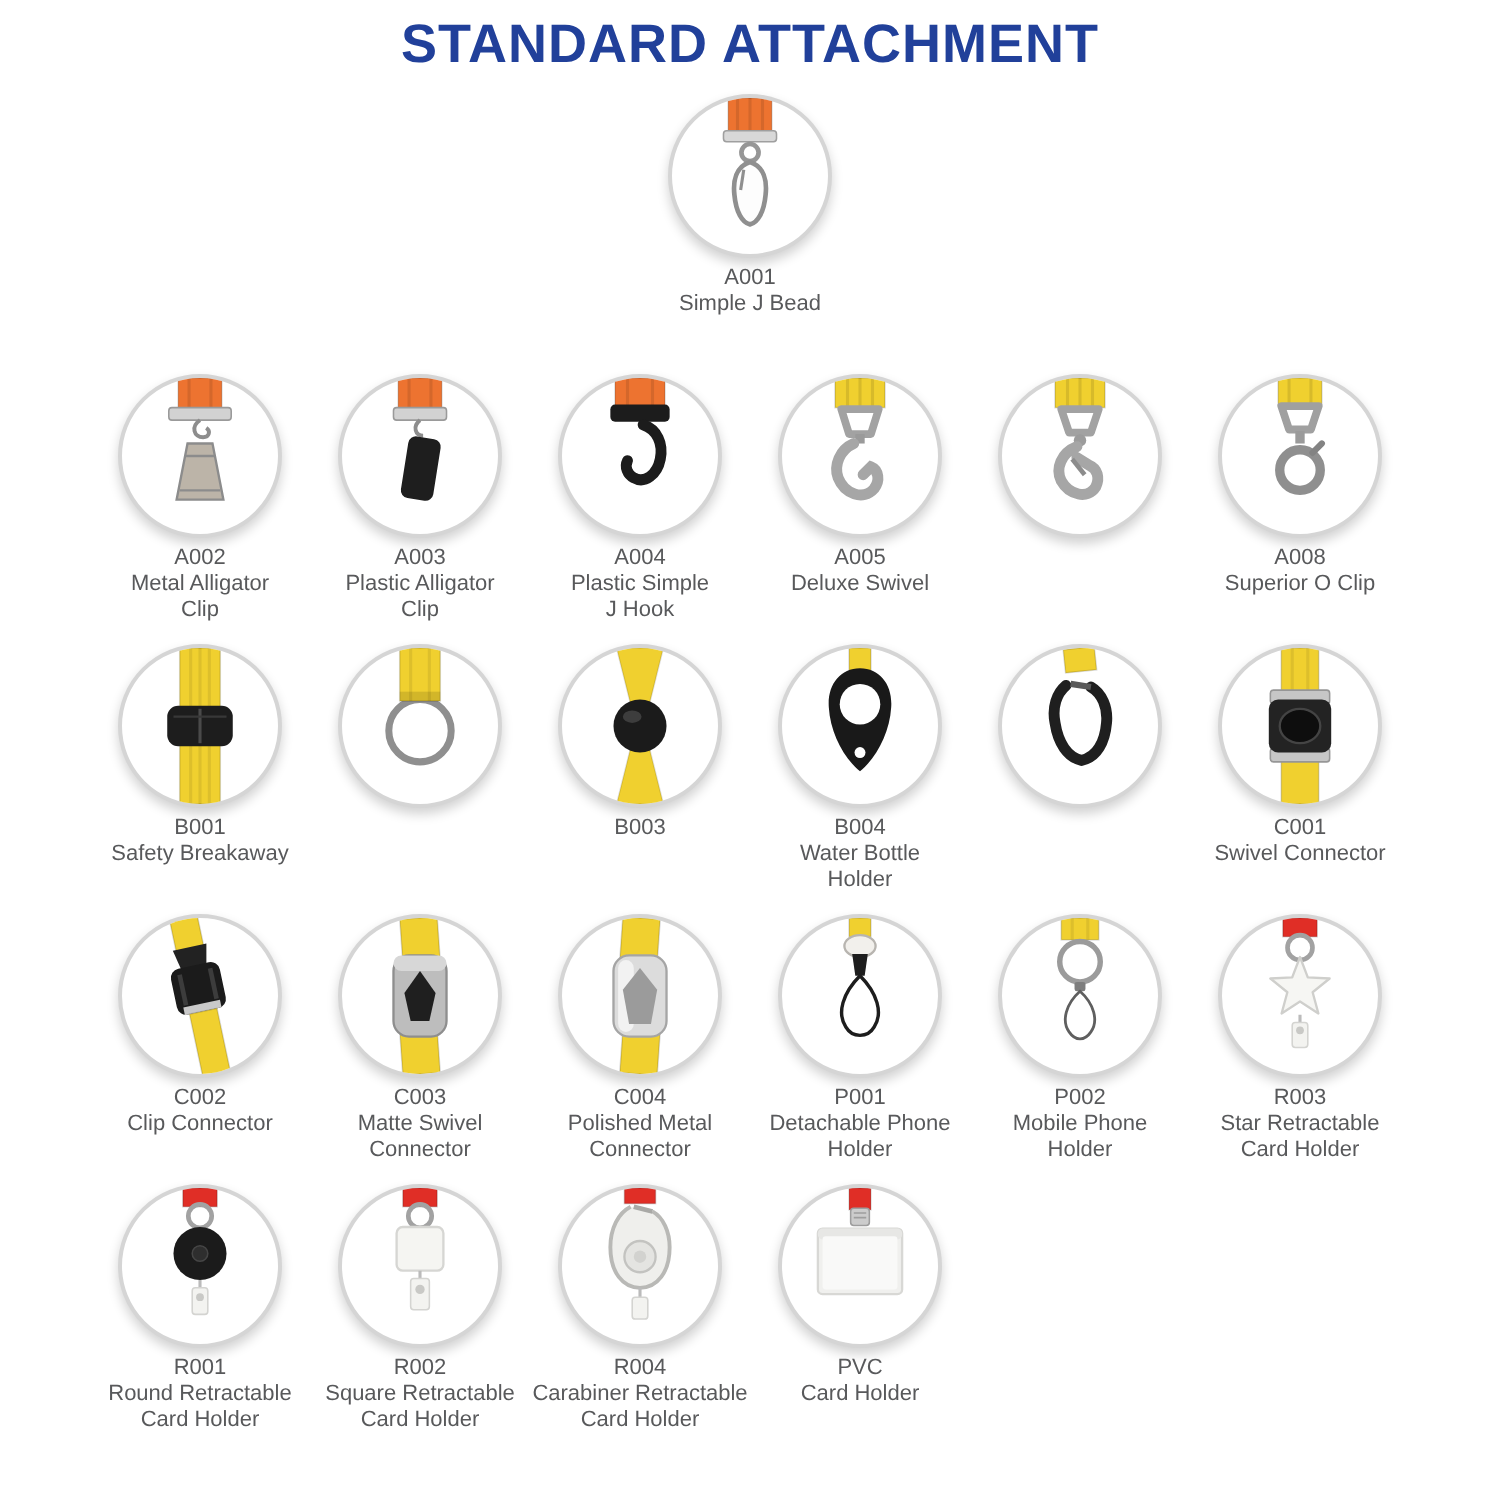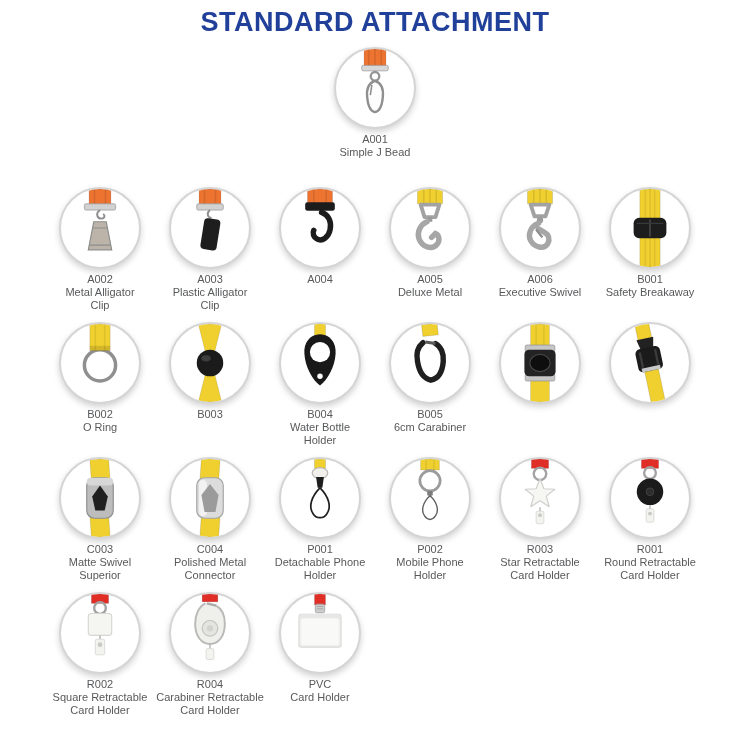--- a/index.html
+++ b/index.html
@@ -93,59 +93,76 @@
 <rect x="34" y="0" width="32" height="19" fill="var(--strap)" stroke="rgba(0,0,0,.15)"></rect>
 <line x1="42" y1="0" x2="42" y2="19" stroke="rgba(0,0,0,.1)" stroke-width="2"></line>
 <line x1="58" y1="0" x2="58" y2="19" stroke="rgba(0,0,0,.1)" stroke-width="2"></line>
 <rect x="31" y="17" width="38" height="11" rx="3" fill="#1c1c1c"></rect>
 <path d="M52 30 C61 33 65 42 63 52 C61 62 53 68 46 64 C42 62 40 57 42 53" fill="none" stroke="#1c1c1c" stroke-width="7" stroke-linecap="round"></path>
 </svg>
           </div>
         </div>
         <div class="label">
           <div class="code">A004</div>
+          <div class="name">Plastic Simple
+J Hook</div>
         </div>
       </div>
       <div class="cell" style="--strap: #F0D02F;">
         <div class="circle">
           <div class="icon-holder">
             <svg viewBox="0 0 100 100">
 <rect x="34" y="0" width="32" height="19" fill="var(--strap)" stroke="rgba(0,0,0,.15)"></rect>
 <line x1="42" y1="0" x2="42" y2="19" stroke="rgba(0,0,0,.1)" stroke-width="2"></line>
 <line x1="50" y1="0" x2="50" y2="19" stroke="rgba(0,0,0,.1)" stroke-width="2"></line>
 <line x1="58" y1="0" x2="58" y2="19" stroke="rgba(0,0,0,.1)" stroke-width="2"></line>
 <path d="M38 20 L62 20 L57 36 L43 36 Z" fill="none" stroke="#a2a2a2" stroke-width="5" stroke-linejoin="round"></path>
 <rect x="47" y="36" width="6" height="6" fill="#9a9a9a"></rect>
 <path d="M46 42 C37 46 33 56 36 64 C40 74 52 79 59 71 C63 66 62 59 57 57 L52 62" fill="none" stroke="#a6a6a6" stroke-width="7" stroke-linecap="round"></path>
 </svg>
           </div>
         </div>
         <div class="label">
           <div class="code">A005</div>
-          <div class="name">Deluxe Metal</div>
+          <div class="name">Deluxe Swivel</div>
         </div>
       </div>
       <div class="cell" style="--strap: #F0D02F;">
         <div class="circle">
           <div class="icon-holder">
             <svg viewBox="0 0 100 100">
 <rect x="34" y="0" width="32" height="19" fill="var(--strap)" stroke="rgba(0,0,0,.15)"></rect>
 <line x1="42" y1="0" x2="42" y2="19" stroke="rgba(0,0,0,.1)" stroke-width="2"></line>
 <line x1="50" y1="0" x2="50" y2="19" stroke="rgba(0,0,0,.1)" stroke-width="2"></line>
 <line x1="58" y1="0" x2="58" y2="19" stroke="rgba(0,0,0,.1)" stroke-width="2"></line>
 <path d="M38 20 L62 20 L57 35 L43 35 Z" fill="none" stroke="#a2a2a2" stroke-width="5" stroke-linejoin="round"></path>
 <circle cx="50" cy="40" r="4" fill="#9c9c9c"></circle>
 <path d="M48 44 C38 48 34 58 38 66 C43 75 55 78 60 70 C63 64 61 58 56 56 L48 51" fill="none" stroke="#a6a6a6" stroke-width="7" stroke-linecap="round"></path>
 <line x1="45" y1="52" x2="53" y2="62" stroke="#8c8c8c" stroke-width="3"></line>
 </svg>
           </div>
         </div>
-        <div class="label">
-          <div class="code">A006</div>
-          <div class="name">Executive Swivel</div>
+      </div>
+      <div class="cell" style="--strap: #F0D02F;">
+        <div class="circle">
+          <div class="icon-holder">
+            <svg viewBox="0 0 100 100">
+<rect x="36" y="0" width="28" height="17" fill="var(--strap)" stroke="rgba(0,0,0,.15)"></rect>
+<line x1="43" y1="0" x2="43" y2="17" stroke="rgba(0,0,0,.1)" stroke-width="2"></line>
+<line x1="57" y1="0" x2="57" y2="17" stroke="rgba(0,0,0,.1)" stroke-width="2"></line>
+<path d="M38 18 L62 18 L57 33 L43 33 Z" fill="none" stroke="#a0a0a0" stroke-width="5" stroke-linejoin="round"></path>
+<rect x="47" y="34" width="6" height="8" fill="#9a9a9a"></rect>
+<circle cx="50" cy="59" r="13" fill="none" stroke="#8f8f8f" stroke-width="6"></circle>
+<line x1="58" y1="48" x2="64" y2="42" stroke="#838383" stroke-width="4" stroke-linecap="round"></line>
+</svg>
+          </div>
+        </div>
+        <div class="label">
+          <div class="code">A008</div>
+          <div class="name">Superior O Clip</div>
         </div>
       </div>
       <div class="cell" style="--strap: #F0D02F;">
         <div class="circle">
           <div class="icon-holder">
             <svg viewBox="0 0 100 100">
 <rect x="37" y="0" width="26" height="100" fill="var(--strap)" stroke="rgba(0,0,0,.15)"></rect>
 <line x1="44" y1="0" x2="44" y2="100" stroke="rgba(0,0,0,.08)" stroke-width="2"></line>
 <line x1="50" y1="0" x2="50" y2="100" stroke="rgba(0,0,0,.08)" stroke-width="2"></line>
 <line x1="56" y1="0" x2="56" y2="100" stroke="rgba(0,0,0,.08)" stroke-width="2"></line>
@@ -165,24 +182,20 @@
           <div class="icon-holder">
             <svg viewBox="0 0 100 100">
 <circle cx="50" cy="53" r="20" fill="none" stroke="#8f8f8f" stroke-width="4.5"></circle>
 <rect x="37" y="0" width="26" height="34" fill="var(--strap)" stroke="rgba(0,0,0,.15)"></rect>
 <line x1="44" y1="0" x2="44" y2="34" stroke="rgba(0,0,0,.08)" stroke-width="2"></line>
 <line x1="56" y1="0" x2="56" y2="34" stroke="rgba(0,0,0,.08)" stroke-width="2"></line>
 <rect x="37" y="28" width="26" height="6" fill="rgba(0,0,0,.12)"></rect>
 </svg>
           </div>
         </div>
-        <div class="label">
-          <div class="code">B002</div>
-          <div class="name">O Ring</div>
-        </div>
       </div>
       <div class="cell" style="--strap: #F0D02F;">
         <div class="circle">
           <div class="icon-holder">
             <svg viewBox="0 0 100 100">
 <polygon points="35,0 65,0 55,40 45,40" fill="var(--strap)" stroke="rgba(0,0,0,.12)"></polygon>
 <polygon points="45,60 55,60 65,100 35,100" fill="var(--strap)" stroke="rgba(0,0,0,.12)"></polygon>
 <circle cx="50" cy="50" r="17" fill="#1b1b1b"></circle>
 <ellipse cx="45" cy="44" rx="6" ry="4" fill="#3d3d3d"></ellipse>
 </svg>
@@ -211,75 +224,79 @@
       </div>
       <div class="cell" style="--strap: #F0D02F;">
         <div class="circle">
           <div class="icon-holder">
             <svg viewBox="0 0 100 100">
 <rect x="40" y="0" width="20" height="15" fill="var(--strap)" stroke="rgba(0,0,0,.15)" transform="rotate(-6 50 8)"></rect>
 <path d="M41 24 C35 29 32 38 34 48 C36 61 42 70 51 72 C61 70 66 60 67 48 C68 38 64 29 57 25" fill="none" stroke="#1f1f1f" stroke-width="7" stroke-linecap="round"></path>
 <line x1="57" y1="25" x2="44" y2="23" stroke="#5a5a5a" stroke-width="4"></line>
 </svg>
           </div>
-        </div>
-        <div class="label">
-          <div class="code">B005</div>
-          <div class="name">6cm Carabiner</div>
         </div>
       </div>
       <div class="cell" style="--strap: #F0D02F;">
         <div class="circle">
           <div class="icon-holder">
             <svg viewBox="0 0 100 100">
 <rect x="38" y="0" width="24" height="30" fill="var(--strap)" stroke="rgba(0,0,0,.15)"></rect>
 <rect x="38" y="70" width="24" height="30" fill="var(--strap)" stroke="rgba(0,0,0,.15)"></rect>
 <line x1="45" y1="0" x2="45" y2="30" stroke="rgba(0,0,0,.08)" stroke-width="2"></line>
 <line x1="55" y1="0" x2="55" y2="30" stroke="rgba(0,0,0,.08)" stroke-width="2"></line>
 <rect x="31" y="27" width="38" height="9" rx="2" fill="#c6c6c6" stroke="#969696"></rect>
 <rect x="31" y="64" width="38" height="9" rx="2" fill="#c6c6c6" stroke="#969696"></rect>
 <rect x="30" y="33" width="40" height="34" rx="6" fill="#232323"></rect>
 <ellipse cx="50" cy="50" rx="13" ry="11" fill="#0e0e0e" stroke="#444444" stroke-width="1.5"></ellipse>
 </svg>
           </div>
+        </div>
+        <div class="label">
+          <div class="code">C001</div>
+          <div class="name">Swivel Connector</div>
         </div>
       </div>
       <div class="cell" style="--strap: #F0D02F;">
         <div class="circle">
           <div class="icon-holder">
             <svg viewBox="0 0 100 100">
 <g transform="rotate(-12 50 50)">
 <rect x="41" y="-8" width="18" height="28" fill="var(--strap)" stroke="rgba(0,0,0,.15)"></rect>
 <polygon points="39,18 61,18 58,32 42,32" fill="#222222"></polygon>
 <rect x="34" y="30" width="32" height="30" rx="6" fill="#1b1b1b"></rect>
 <line x1="40" y1="34" x2="40" y2="54" stroke="#3c3c3c" stroke-width="3"></line>
 <line x1="60" y1="34" x2="60" y2="54" stroke="#3c3c3c" stroke-width="3"></line>
 <rect x="38" y="55" width="24" height="5" fill="#c9c9c9"></rect>
 <rect x="41" y="60" width="18" height="45" fill="var(--strap)" stroke="rgba(0,0,0,.15)"></rect>
 </g>
 </svg>
           </div>
         </div>
+        <div class="label">
+          <div class="code">C002</div>
+          <div class="name">Clip Connector</div>
+        </div>
       </div>
       <div class="cell" style="--strap: #F0D02F;">
         <div class="circle">
           <div class="icon-holder">
             <svg viewBox="0 0 100 100">
 <rect x="38" y="0" width="24" height="28" fill="var(--strap)" stroke="rgba(0,0,0,.15)" transform="rotate(-4 50 14)"></rect>
 <rect x="38" y="72" width="24" height="28" fill="var(--strap)" stroke="rgba(0,0,0,.15)" transform="rotate(-4 50 86)"></rect>
 <rect x="33" y="24" width="34" height="52" rx="10" fill="#bdbdbd" stroke="#8e8e8e" stroke-width="1.5"></rect>
 <rect x="33" y="24" width="34" height="10" rx="5" fill="#d7d7d7"></rect>
 <polygon points="50,34 60,48 56,66 44,66 40,48" fill="#1f1f1f"></polygon>
 </svg>
           </div>
         </div>
         <div class="label">
           <div class="code">C003</div>
           <div class="name">Matte Swivel
-Superior</div>
+Connector</div>
         </div>
       </div>
       <div class="cell" style="--strap: #F0D02F;">
         <div class="circle">
           <div class="icon-holder">
             <svg viewBox="0 0 100 100">
 <rect x="38" y="0" width="24" height="28" fill="var(--strap)" stroke="rgba(0,0,0,.15)" transform="rotate(4 50 14)"></rect>
 <rect x="38" y="72" width="24" height="28" fill="var(--strap)" stroke="rgba(0,0,0,.15)" transform="rotate(4 50 86)"></rect>
 <rect x="33" y="24" width="34" height="52" rx="10" fill="#dcdcdc" stroke="#a5a5a5" stroke-width="1.5"></rect>
 <rect x="36" y="27" width="10" height="46" rx="5" fill="#f2f2f2"></rect>

